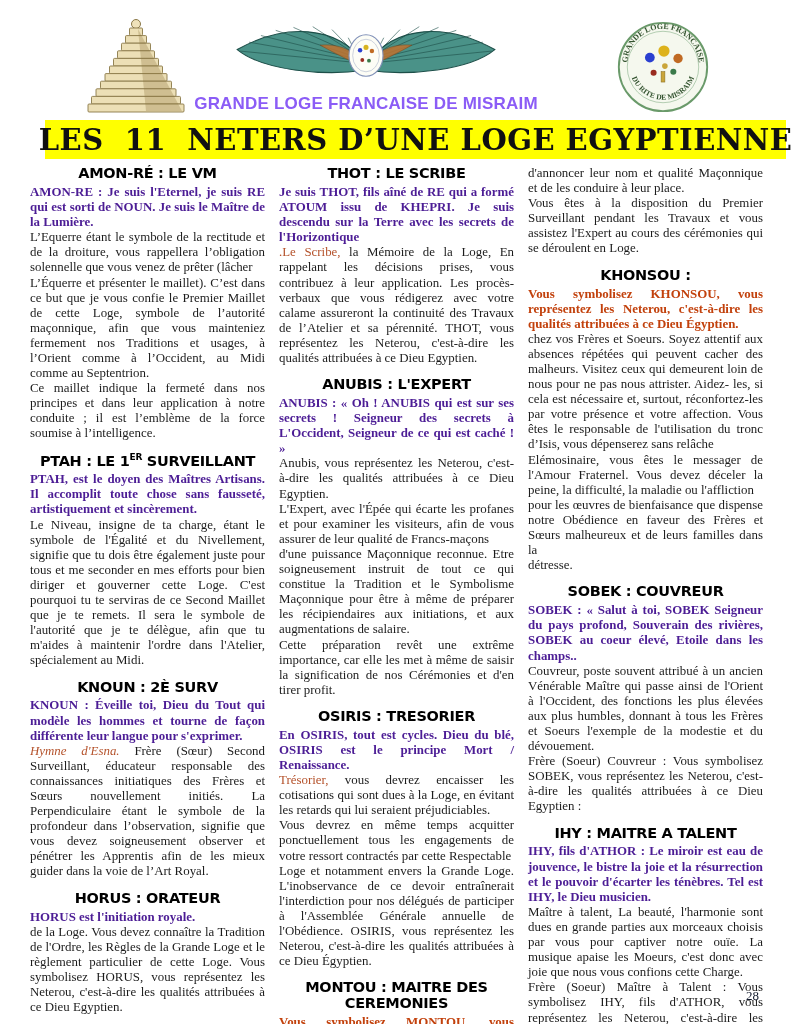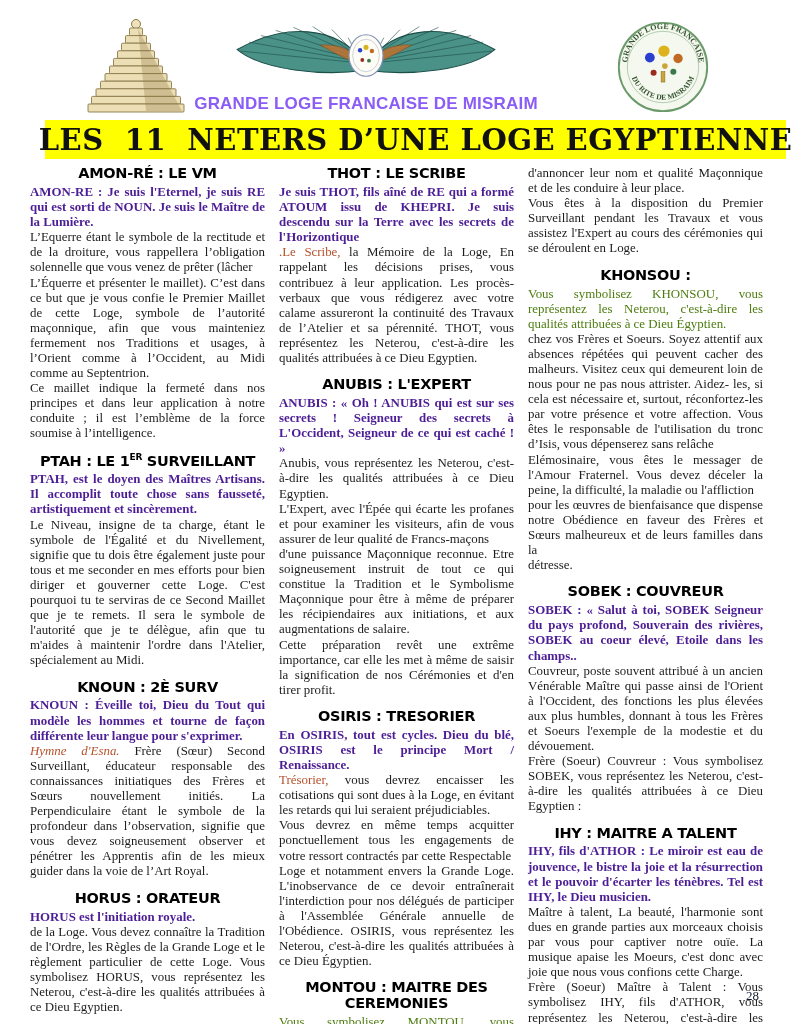--- a/index.html
+++ b/index.html
@@ -34,21 +34,21 @@
   .h {
     font-family:"DejaVu Sans", sans-serif; font-weight:800; font-size:14.5px;
     letter-spacing:-0.3px; color:#000; margin:11px 0 3px 0; line-height:1.1;text-align:center;
   }
   .h.first { margin-top:0; }
   .h .sup { font-size:9px; vertical-align:super; }
   .p {
     font-size:12.9px; line-height:1.17; text-align:justify; color:#1c1c1c; margin:0;
   }
   .lead { font-weight:bold; color:#4c1d95; }
-  .lead-orange { font-weight:normal; color:#4d7c0f; }
+  .lead-orange { font-weight:bold; color:#c2410c; }
   .inline-red { color:#b4512a; }
   .inline-red-italic { color:#b4512a; font-style:italic; }
   .pagenum {
     position:absolute; top:970px; right:32px; font-size:13px; color:#0f172a;margin-top:18px;
   }
 </style>
 </head>
 <body>
 
 <div class="sheet">

